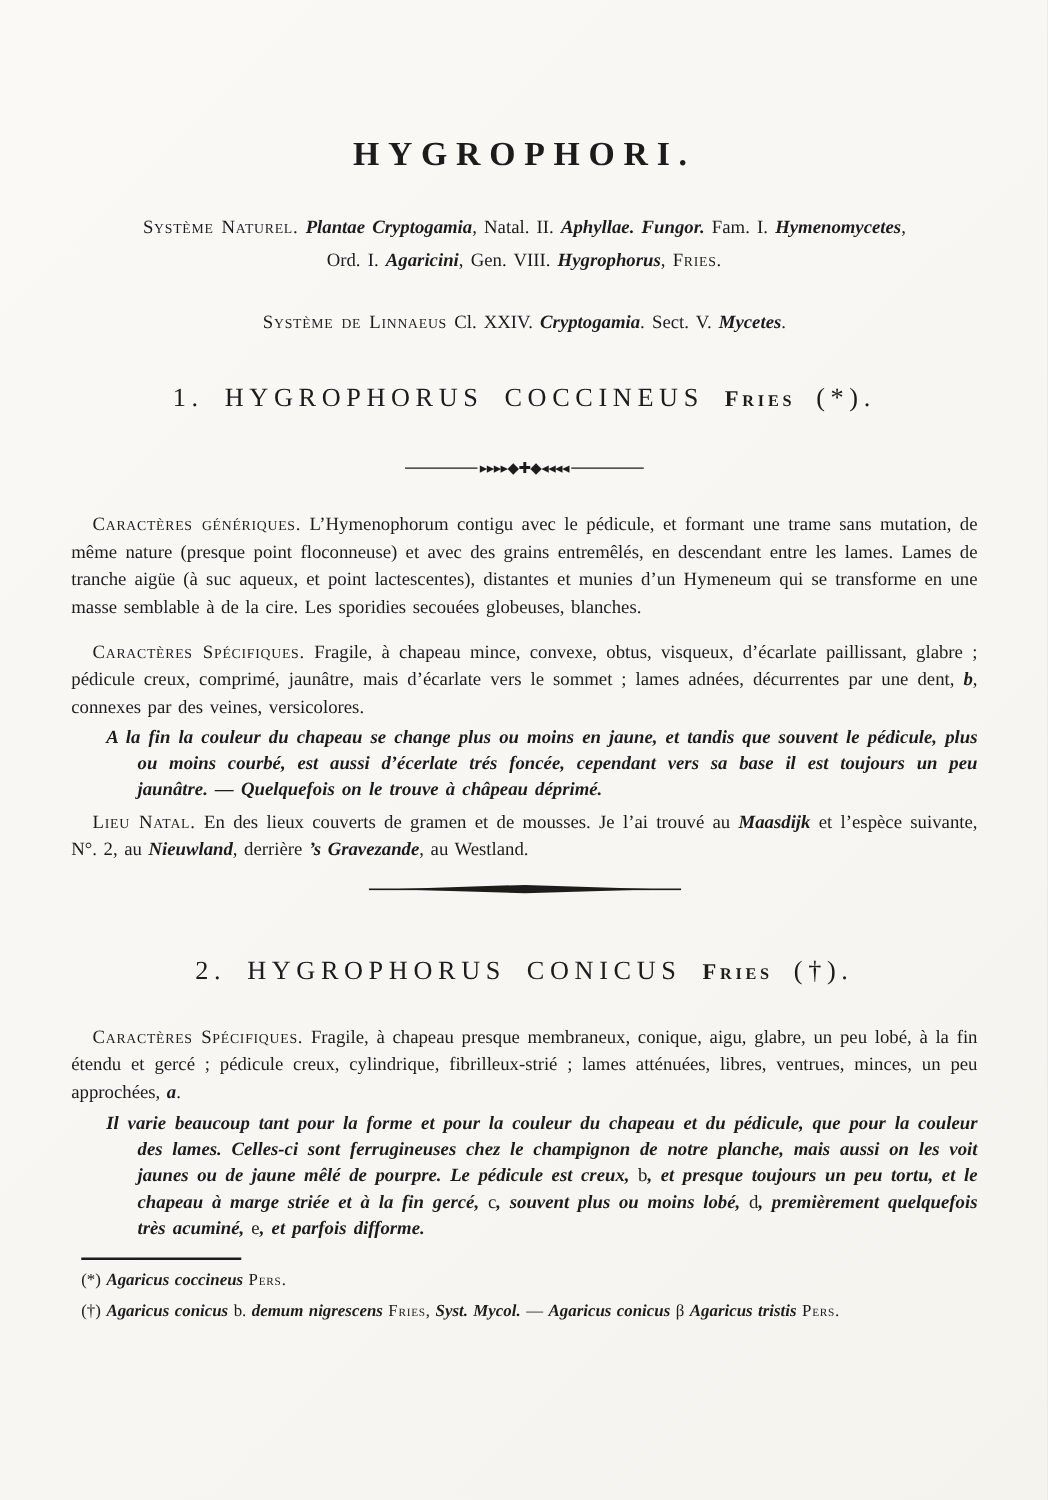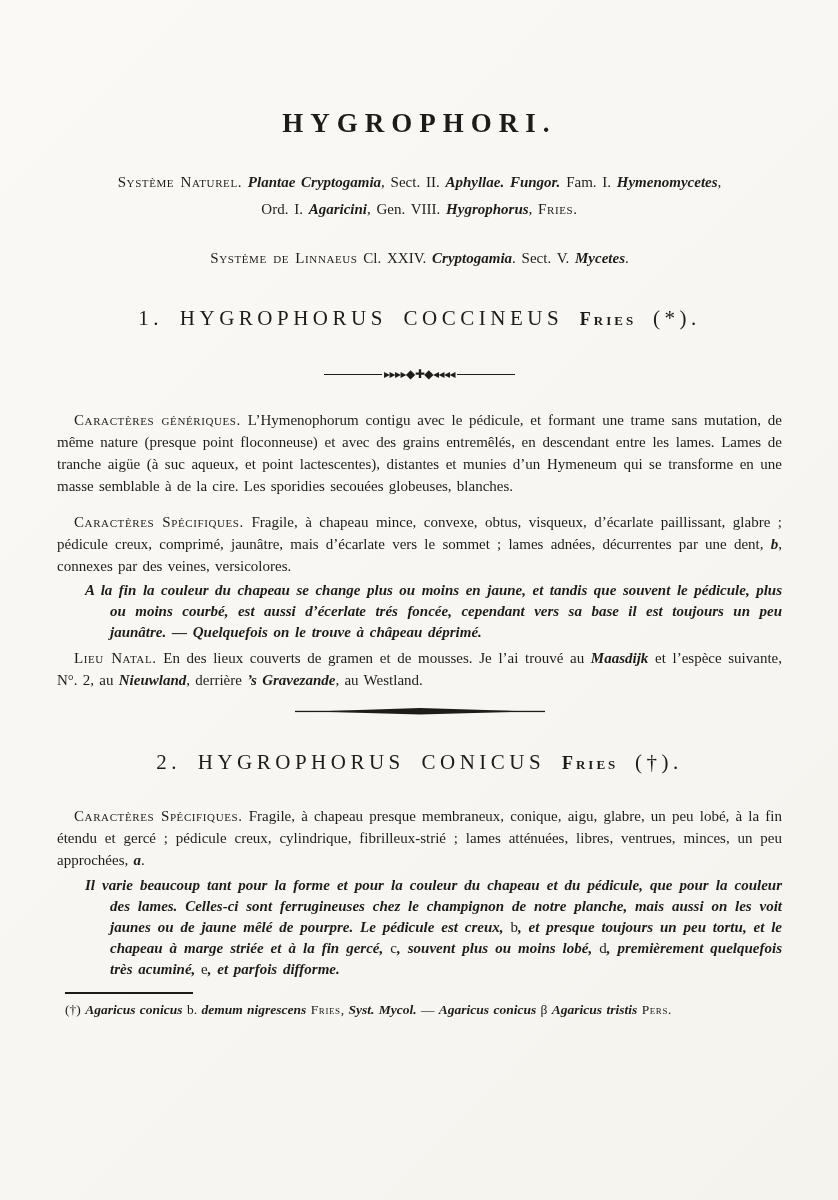--- a/index.html
+++ b/index.html
@@ -22,21 +22,21 @@
   }
   .sysline{margin:0;text-align:center;font-size:15px;line-height:27px;word-spacing:2px;}
   .l1{margin-top:30px;}
   .linn{margin-top:22px;}
   .sp-head{
     margin:34px 0 0;text-align:center;
     font-size:21px;font-weight:700;
     letter-spacing:4.5px;word-spacing:7px;
   }
   .sp-head .sc{font-size:18px;letter-spacing:3px;}
-  .h2sp{margin-top:34px;}
+  .h2sp{margin-top:48px;}
   .tagline{margin:27px 0 0;text-align:center;font-size:15px;word-spacing:2px;}
   .ornament{margin:36px 0 0;display:flex;align-items:center;justify-content:center;}
   .orn-line{display:inline-block;width:58px;border-top:1.6px solid #1e1c1a;}
   .orn-glyphs{font-size:12px;letter-spacing:-0.5px;line-height:14px;padding:0 2px;font-family:"DejaVu Sans",sans-serif;}
   .para{
     margin:28px 0 0;
     font-size:15px;line-height:22px;
     text-align:justify;text-indent:17px;
     word-spacing:1.5px;
   }
@@ -60,21 +60,21 @@
   .fn-rule{margin:12px 0 4px 8px;width:128px;border:none;border-top:2.5px solid #1e1c1a;}
   .footnote{margin:2px 0 0 8px;font-size:13.5px;line-height:23px;word-spacing:1px;}
 </style>
 </head>
 <body>
 
 <div class="page">
 
   <h1 class="title">HYGROPHORI.</h1>
 
-  <p class="sysline l1"><span class="sc">Système Naturel.</span><span class="rm">  </span><span class="it">Plantae Cryptogamia</span><span class="rm">, Sect. II. </span><span class="it">Aphyllae. Fungor.</span><span class="rm"> Fam. I. </span><span class="it">Hymenomycetes</span><span class="rm">,</span></p>
+  <p class="sysline l1"><span class="sc">Système Naturel.</span><span class="rm">  </span><span class="it">Plantae Cryptogamia</span><span class="rm">, Natal. II. </span><span class="it">Aphyllae. Fungor.</span><span class="rm"> Fam. I. </span><span class="it">Hymenomycetes</span><span class="rm">,</span></p>
   <p class="sysline"><span class="rm">Ord. I. </span><span class="it">Agaricini</span><span class="rm">, Gen. VIII. </span><span class="it">Hygrophorus</span><span class="rm">, </span><span class="sc">Fries.</span></p>
   <p class="sysline linn"><span class="sc">Système de Linnaeus</span><span class="rm"> Cl. XXIV. </span><span class="it">Cryptogamia</span><span class="rm">. Sect. V. </span><span class="it">Mycetes</span><span class="rm">.</span></p>
 
   <h2 class="sp-head"><span class="rm">1. HYGROPHORUS COCCINEUS </span><span class="sc">Fries</span><span class="rm"> (*).</span></h2>
 
 
   <div class="ornament">
     <span class="orn-line"></span>
     <span class="orn-glyphs">▸▸▸▸◆✚◆◂◂◂◂</span>
     <span class="orn-line"></span>
@@ -94,15 +94,16 @@
   </svg>
 
   <h2 class="sp-head h2sp"><span class="rm">2. HYGROPHORUS CONICUS </span><span class="sc">Fries</span><span class="rm"> (†).</span></h2>
 
   <p class="para p-spec2"><span class="sc">Caractères Spécifiques.</span><span class="rm"> Fragile, à chapeau presque membraneux, conique, aigu, glabre, un peu lobé, à la fin étendu et gercé ; pédicule creux, cylindrique, fibrilleux-strié ; lames atténuées, libres, ventrues, minces, un peu approchées, </span><span class="it">a</span><span class="rm">.</span></p>
 
   <p class="varpara v2"><span>Il varie beaucoup tant pour la forme et pour la couleur du chapeau et du pédicule, que pour la couleur des lames. Celles-ci sont ferrugineuses chez le champignon de notre planche, mais aussi on les voit jaunes ou de jaune mêlé de pourpre. Le pédicule est creux, </span><span class="rm">b</span><span>, et presque toujours un peu tortu, et le chapeau à marge striée et à la fin gercé, </span><span class="rm">c</span><span>, souvent plus ou moins lobé, </span><span class="rm">d</span><span>, premièrement quelquefois très acuminé, </span><span class="rm">e</span><span>, et parfois difforme.</span></p>
 
   <hr class="fn-rule">
 
+  <p class="footnote"><span class="rm">(*)  </span><span class="it">Agaricus coccineus</span><span class="rm"> </span><span class="sc">Pers.</span></p>
   <p class="footnote"><span class="rm">(†)  </span><span class="it">Agaricus conicus</span><span class="rm"> b. </span><span class="it">demum nigrescens</span><span class="rm"> </span><span class="sc">Fries</span><span class="rm">, </span><span class="it">Syst. Mycol.</span><span class="rm"> — </span><span class="it">Agaricus conicus</span><span class="rm"> β </span><span class="it">Agaricus tristis</span><span class="rm"> </span><span class="sc">Pers.</span></p>
 
 </div>
 
 </body></html>

